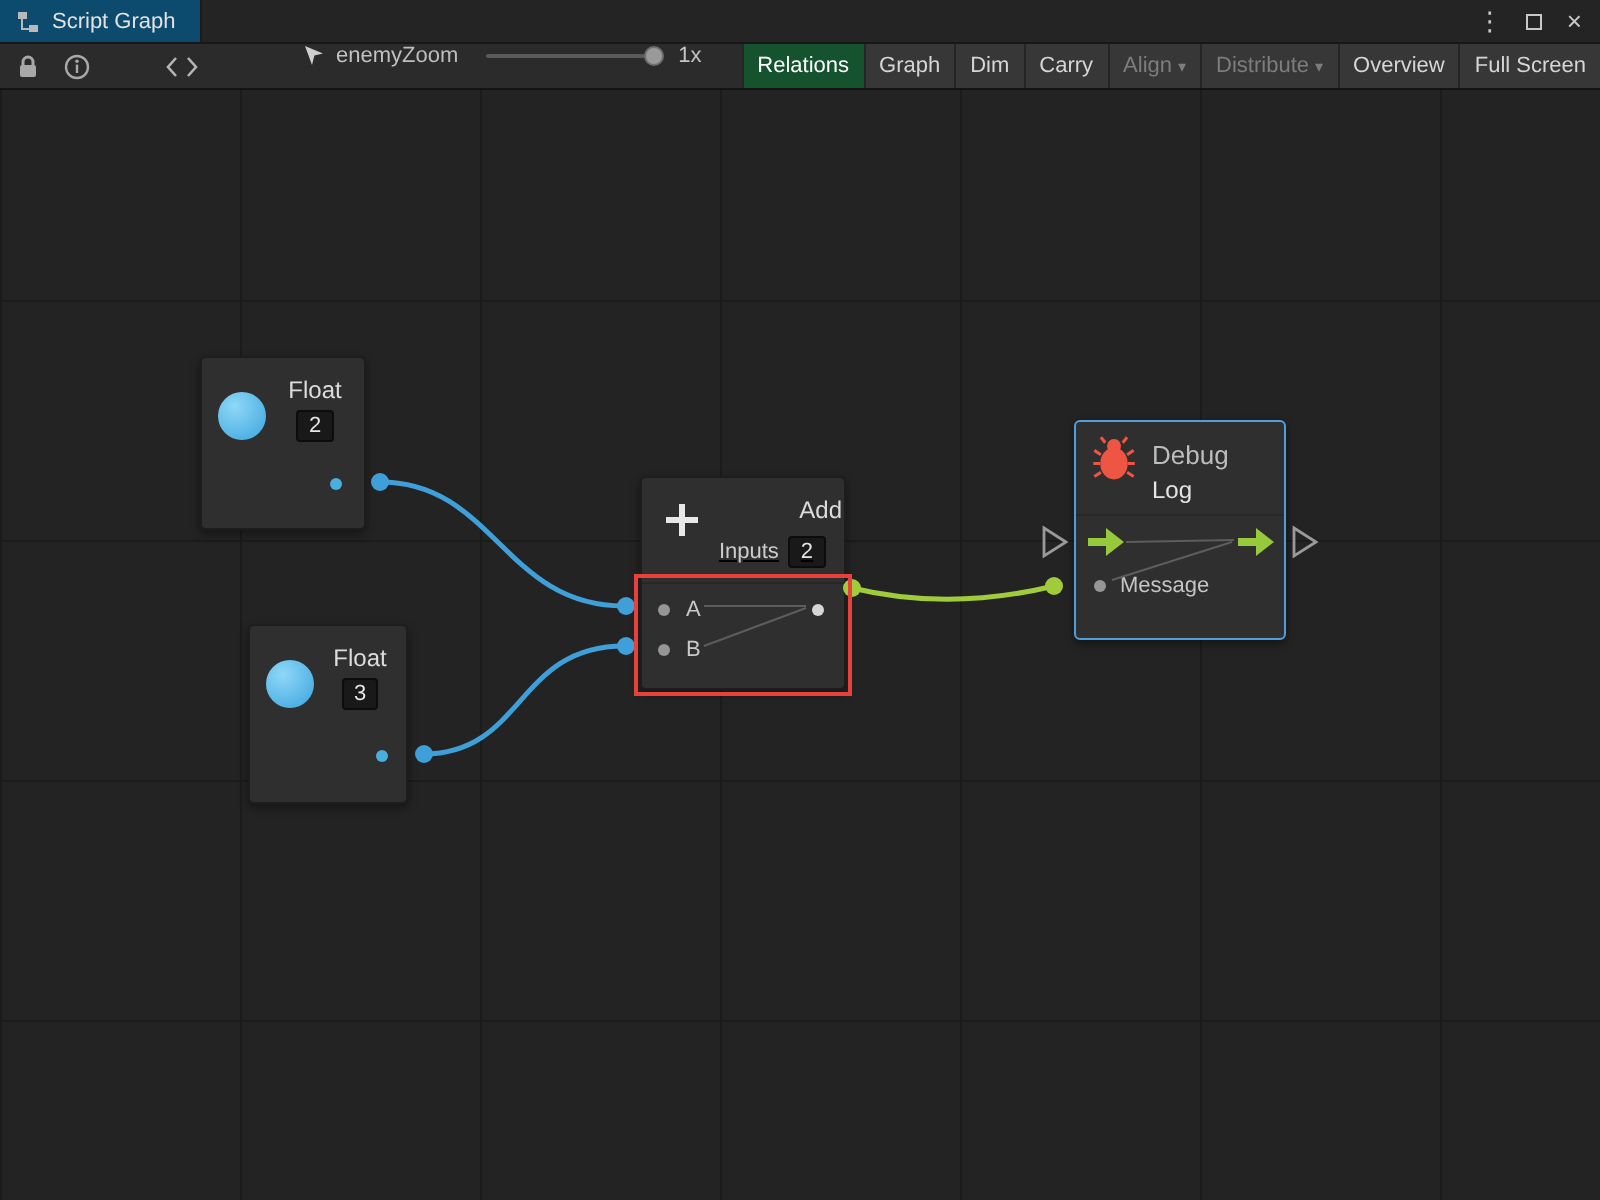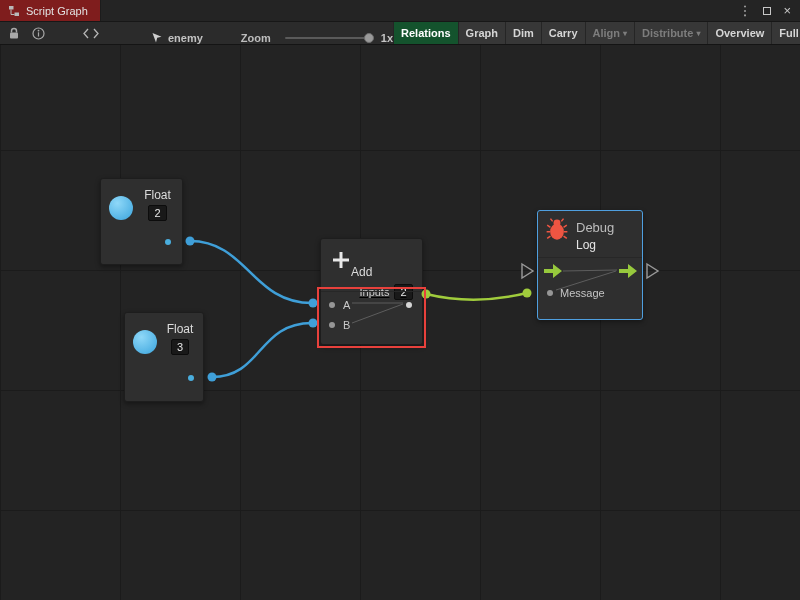--- a/index.html
+++ b/index.html
@@ -2,33 +2,33 @@
 <html><head>
 <meta charset="utf-8">
 <style>
   * { margin:0; padding:0; box-sizing:border-box; }
   html,body { width:800px; height:600px; overflow:hidden; background:#232323;
               font-family:"Liberation Sans", sans-serif; }
 
   
   .tabbar { height:22px; background:#242424; border-bottom:1px solid #171717;
             display:flex; align-items:stretch; }
-  .tab { background:#7f1d1d; padding:0 12px 0 8px; display:flex; align-items:center;
+  .tab { background:#0c4a6e; padding:0 12px 0 8px; display:flex; align-items:center;
          gap:6px; font-size:11px; color:#e2e2e2; border-right:1px solid #1c1c1c; }
   .win-controls { margin-left:auto; display:flex; align-items:center; gap:12px;
                   padding-right:9px; color:#c8c8c8; font-size:13px; }
   .maxbox { width:8px; height:8px; border:1px solid #c8c8c8; display:inline-block; }
 
   
   .toolbar { height:23px; background:#2b2b2b; border-bottom:1px solid #141414;
-             display:flex; align-items:flex-end; font-size:11px; color:#cfcfcf;font-weight:bold; }
+             display:flex; align-items:flex-start; font-size:11px; color:#cfcfcf; }
   .tb-icon { display:flex; align-items:center; justify-content:center; height:100%; padding:0 6px; }
   .lockpad { margin-left:2px; }
   .graphref { display:flex; align-items:center; gap:5px; margin-left:46px; color:#c2c2c2; }
-  .zoomgrp { display:flex; align-items:center; margin-left:38px; }
+  .zoomgrp { display:flex; align-items:center; }
   .zoom-label { color:#bdbdbd; }
   .slider-track { position:relative; width:88px; height:2px; background:#5a5a5a;
                   margin-left:14px; border-radius:1px; }
   .slider-knob { position:absolute; top:-4px; left:79px; width:10px; height:10px;
                  border-radius:50%; background:#9a9a9a; border:1px solid #6e6e6e; }
   .zoom-val { margin-left:8px; color:#c5c5c5; }
   .tb-buttons { margin-left:auto; display:flex; height:100%; }
   .tb-btn { display:flex; align-items:center; padding:0 7px; background:#373737;
             border-left:1px solid #252525; color:#d6d6d6; white-space:nowrap; }
   .tb-btn.active { background:#14532d; color:#ffffff; }
@@ -55,21 +55,21 @@
                 display:flex; flex-direction:column; align-items:center; gap:3px; }
   .node-title { font-size:12px; color:#dcdcdc; }
   .value-badge { background:#191919; border:1px solid #0c0c0c; border-radius:2px;
                  color:#e6e6e6; font-size:11px; padding:1px 5px; line-height:12px; }
   .pdot { width:6px; height:6px; border-radius:50%; background:#969696; display:inline-block; }
   .pdot.blue { background:#4aaede; }
   .pdot.out-res { background:#d6d6d6; }
   .port-abs { position:absolute; }
 
   .plus-icon { position:absolute; left:9px; top:10px; }
-  .add-titles { position:absolute; left:30px; top:7px; width:70px; text-align:left;margin-top:16px; }
+  .add-titles { position:absolute; left:30px; top:7px; width:70px; text-align:right; }
   .inputs-row { display:flex; align-items:center; justify-content:center; gap:5px; margin-top:4px;text-decoration:underline; }
   .inputs-label { font-size:11px; color:#cdcdcd; }
   .add-ports { position:absolute; top:52px; left:0; right:0; border-top:1px solid #272727; }
   .port-row { position:relative; height:20px; display:flex; align-items:center;
               padding-left:8px; gap:8px; }
   .port-row.first { margin-top:3px; }
   .port-label { font-size:11px; color:#c9c9c9; }
   .res-dot { position:absolute; right:10px; top:7px; }
 
   .bug-icon { position:absolute; left:8px; top:6px; }

